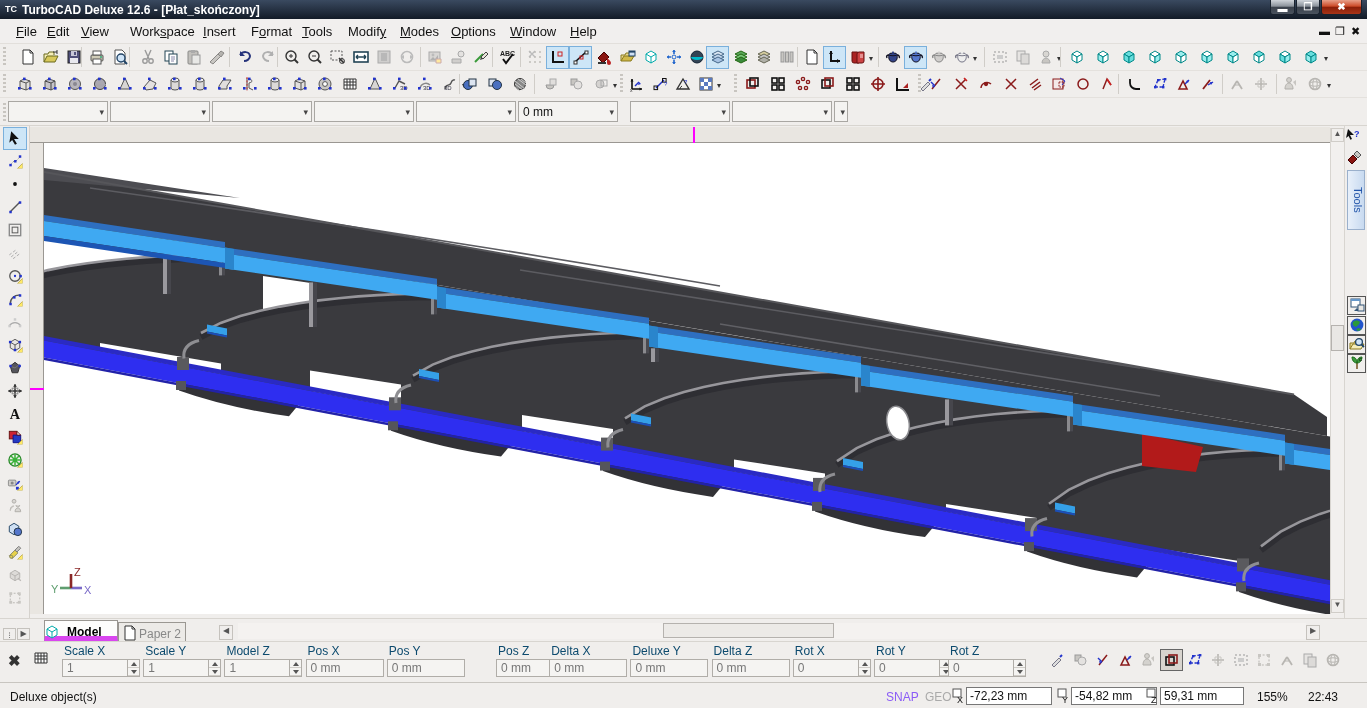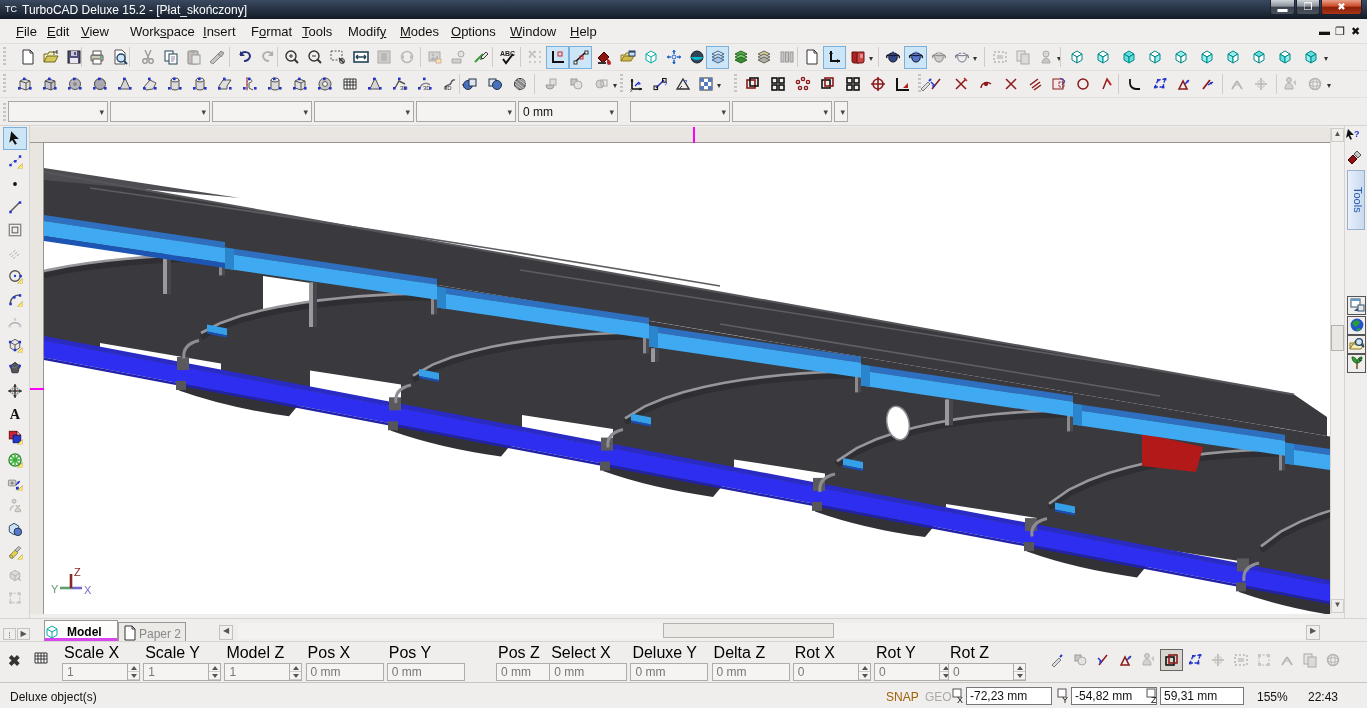--- a/index.html
+++ b/index.html
@@ -1,17 +1,17 @@
 <!DOCTYPE html>
 <html><head><meta charset="utf-8"><style>
 *{margin:0;padding:0;box-sizing:border-box}
 html,body{width:1367px;height:708px;overflow:hidden;font-family:"Liberation Sans",sans-serif;background:#f0eeec}
 #page{position:absolute;left:0;top:0;width:1367px;height:708px}
 .abs{position:absolute}
-#title{left:0;top:0;width:100%;height:35px;background:linear-gradient(#3a4a60,#121a26 55%,#0c1018);color:#fff;font-size:12px;font-weight:normal}
+#title{left:0;top:0;width:100%;height:35px;background:linear-gradient(#3a4a60,#121a26 55%,#0c1018);color:#fff;font-size:12px;font-weight:bold}
 #title .tc{position:absolute;left:5px;top:4px;font-size:9px;color:#fff;letter-spacing:0}
 #title .ttext{position:absolute;left:22px;top:3px}
 .wbtn{position:absolute;top:0;height:15px;border:1px solid #1a232f;border-top:none;border-radius:0 0 3px 3px;color:#fff;text-align:center;font-size:10px;line-height:13px}
 #menubar{left:0;top:19px;width:100%;height:25px;background:#f1efee;border-bottom:1px solid #e2dfdb;font-size:13px;color:#111}
 .mitem{position:absolute;top:5px}
 .mwb{position:absolute;top:7px;color:#111;font-size:11px;line-height:10px}
 #row1{left:0;top:44px;width:100%;height:27px;background:#f0eeec;border-bottom:1px solid #e4e1dd;overflow:hidden}
 .grp{position:absolute;top:0;white-space:nowrap}
 .vsep{position:absolute;top:3px;height:20px;border-left:1px solid #d0cdc8}
 .agrip{position:absolute;top:3px;height:20px;width:3px;background:repeating-linear-gradient(#c8c5c0 0 2px,#f0eeec 2px 4px)}
@@ -34,36 +34,36 @@
 #corner{position:absolute;left:30px;top:1px;width:14px;height:16px;background:#e9e6e1;border-right:1px solid #b5b2ae;border-bottom:1px solid #9a9792}
 #cv{position:absolute;left:44px;top:17px;width:1286px;height:471px;background:#fff;overflow:hidden}
 #vsb{position:absolute;left:1330px;top:2px;width:14px;height:486px;background:#f2f0ee;border-left:1px solid #d8d5d0}
 #rpanel{position:absolute;left:1344px;top:0px;width:23px;height:492px;background:#f0eeec;border-left:1px solid #d8d5d0}
 .sbtn{position:absolute;background:#f0eeec;border:1px solid #c5c2bd;color:#555;font-size:8px;text-align:center}
 #tabs{left:0;top:618px;width:100%;height:23px;background:#f0eeec;border-top:1px solid #d8d5d0}
 .tab{position:absolute;top:1px;height:22px;font-size:12px;padding:4px 4px 0 22px;border:1px solid #9a9792;border-bottom:none;white-space:nowrap}
 #hsb{position:absolute;left:238px;top:4px;width:1068px;height:16px;background:#f4f2f0}
 #insp{left:0;top:641px;width:100%;height:41px;background:#f0eeec;border-top:1px solid #d8d5d0}
 .fld{position:absolute;top:2px;width:78px}
-.flab{font-size:16px;color:#000000;padding-left:2px}
+.flab{font-size:12px;color:#0c4a6e;padding-left:2px}
 .fbox{margin-top:1px;height:18px;background:#f5f4f2;border:1px solid #b0ada8;font-size:12px;color:#777;padding:1px 0 0 4px;position:relative}
 .spin{position:absolute;right:0;top:0;width:12px;height:16px;border-left:1px solid #b0ada8}
 .spin span{display:block;height:8px;border-bottom:1px solid #d0cdc8;position:relative}
 .spin span:after{content:"";position:absolute;left:3px;border-left:3px solid transparent;border-right:3px solid transparent}
 .spin span:first-child:after{top:2px;border-bottom:4px solid #555}
 .spin span:last-child:after{top:2px;border-top:4px solid #555}
 #insp .slot{margin-top:0}
 #status{left:0;top:682px;width:100%;height:26px;background:#f0eeec;border-top:1px solid #c8c5c0;font-size:12px;color:#111}
 .sbox{position:absolute;top:4px;height:18px;background:#fff;border:1px solid #777;font-size:12px;color:#111;padding:1px 0 0 3px}
 </style></head><body>
 <div id="page">
 
 <div class="abs" id="title">
   <span class="tc">TC</span>
-      <span class="ttext">TurboCAD Deluxe 15.2 - [Płat_skończony]</span>
+      <span class="ttext">TurboCAD Deluxe 12.6 - [Płat_skończony]</span>
   <span class="wbtn" style="left:1270px;width:25px;background:linear-gradient(#cfd4da,#8a919a 45%,#3a414c 50%,#4a525e)"> <span style="position:relative;top:2px">▬</span></span>
   <span class="wbtn" style="left:1296px;width:24px;background:linear-gradient(#cfd4da,#8a919a 45%,#3a414c 50%,#4a525e)">❐</span>
   <span class="wbtn" style="left:1321px;width:41px;background:linear-gradient(#e8a08a,#cc4a28 45%,#8a1e08 50%,#a83418)">✖</span>
 </div>
 
 <div class="abs" id="menubar">
       <span class="mitem" style="left:16px"><u>F</u>ile</span>
       <span class="mitem" style="left:47px"><u>E</u>dit</span>
       <span class="mitem" style="left:81px"><u>V</u>iew</span>
       <span class="mitem" style="left:130px">Work<u>s</u>pace</span>
@@ -953,21 +953,21 @@
             <path d="M8 14V7" stroke="#7a5a2a" stroke-width="1.6"></path>
             <path d="M8 8C4 8 3 4 3 2c3 0 5 2 5 6zM8 8c4 0 5-4 5-6-3 0-5 2-5 6z" fill="#3a9a3a" stroke="#1a6a1a"></path>
             <text x="10" y="6" font-size="6" fill="#111">c</text>
           </svg></div>
   </div>
 </div>
 
 <div class="abs" id="tabs">
   <span class="sbtn" style="left:3px;top:9px;width:13px;height:12px">⁝</span>
   <span class="sbtn" style="left:17px;top:9px;width:13px;height:12px">▶</span>
-  <div class="tab" style="left:44px;width:74px;background:#fdfdfc;font-weight:bold;border-bottom:4px solid #d946ef">Model</div>
+  <div class="tab" style="left:44px;width:74px;background:#fdfdfc;font-weight:bold;border-bottom:6px solid #d946ef">Model</div>
   <div class="tab" style="left:118px;width:68px;background:#eceae7;color:#888;top:3px;height:20px;padding-left:20px">Paper 2</div>
   <div style="position:absolute;left:44px;top:5px;width:14px;height:13px"><svg width="16" height="16" viewBox="0 0 16 16">
           <path d="M3 5l5-3 5 3v6l-5 3-5-3z" fill="#fff" stroke="#0aa"></path>
           <path d="M3 5l5 3 5-3M8 8v6" stroke="#0aa" fill="none"></path>
         </svg></div>
   <div style="position:absolute;left:122px;top:6px;width:12px;height:13px"><svg width="16" height="16" viewBox="0 0 16 16">
           <path d="M3 1h7l3 3v11H3z" fill="#fff" stroke="#333" stroke-width="1"></path>
           <path d="M10 1v3h3" fill="none" stroke="#333"></path>
         </svg></div>
   <span class="sbtn" style="left:219px;top:6px;width:14px;height:15px">◀</span>
@@ -1010,21 +1010,21 @@
       </div>
       <div class="fld" style="left:386.8px">
         <div class="flab">Pos Y</div>
         <div class="fbox">0 mm</div>
       </div>
       <div class="fld" style="left:496px">
         <div class="flab">Pos Z</div>
         <div class="fbox">0 mm</div>
       </div>
       <div class="fld" style="left:549.2px">
-        <div class="flab">Select X</div>
+        <div class="flab">Delta X</div>
         <div class="fbox">0 mm</div>
       </div>
       <div class="fld" style="left:630.4px">
         <div class="flab">Deluxe Y</div>
         <div class="fbox">0 mm</div>
       </div>
       <div class="fld" style="left:711.6px">
         <div class="flab">Delta Z</div>
         <div class="fbox">0 mm</div>
       </div>
@@ -1102,21 +1102,21 @@
             <rect x="6" y="5" width="8" height="10" fill="#dcdad8" stroke="#aaa"></rect>
           </svg></span><span class="slot"><svg width="16" height="16" viewBox="0 0 16 16">
             <circle cx="8" cy="8" r="5.5" fill="none" stroke="#b8b6b2" stroke-width="1.6"></circle>
             <ellipse cx="8" cy="8" rx="5.5" ry="2.2" fill="none" stroke="#b8b6b2"></ellipse>
             <ellipse cx="8" cy="8" rx="2.2" ry="5.5" fill="none" stroke="#b8b6b2"></ellipse>
           </svg></span></div>
 </div>
 
 <div class="abs" id="status">
   <span style="position:absolute;left:10px;top:7px">Deluxe object(s)</span>
-  <span style="position:absolute;left:886px;top:7px;color:#a16207">SNAP</span>
+  <span style="position:absolute;left:886px;top:7px;color:#8b5cf6">SNAP</span>
   <span style="position:absolute;left:925px;top:7px;color:#aaa">GEO</span>
   <span style="position:absolute;left:952px;top:5px"><svg width="13" height="16">
           <rect x="1" y="1" width="8" height="8" fill="#fff" stroke="#555"></rect>
           <text x="5" y="15" font-size="9" fill="#111">X</text>
         </svg></span>
   <span class="sbox" style="left:966px;width:86px">-72,23 mm</span>
   <span style="position:absolute;left:1057px;top:5px"><svg width="13" height="16">
           <rect x="1" y="1" width="8" height="8" fill="#fff" stroke="#555"></rect>
           <text x="5" y="15" font-size="9" fill="#111">Y</text>
         </svg></span>

